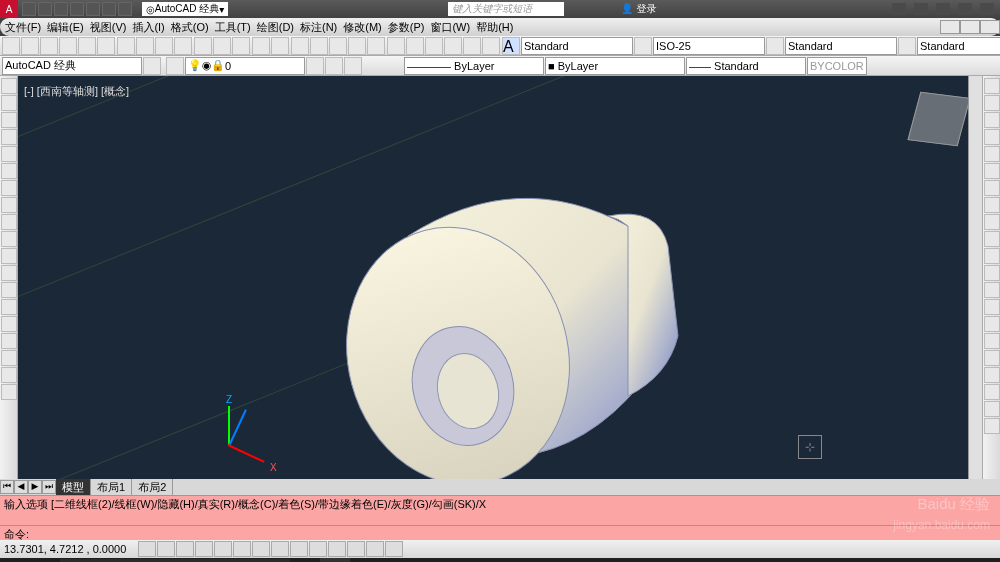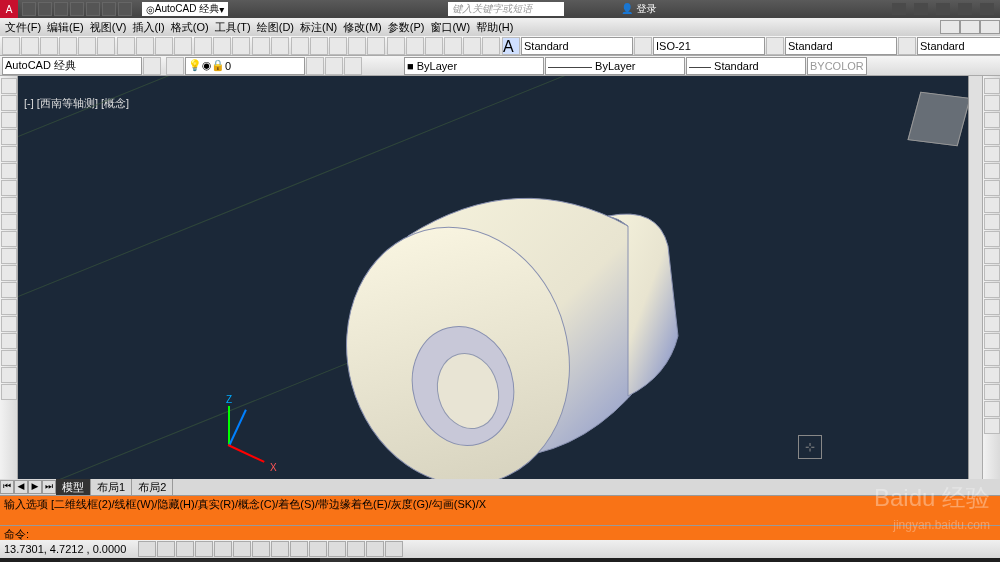--- a/index.html
+++ b/index.html
@@ -8,38 +8,38 @@
 .titlebar { height: 18px; background: linear-gradient(#5a5a5a,#424242); display: flex; align-items: center; }
 .titlebar .logo { width: 18px; height: 18px; background: #c8102e; color: #fff; font-size: 10px; display: flex; align-items: center; justify-content: center; }
 .qat { display: flex; gap: 2px; padding: 0 4px; }
 .qat div { width: 14px; height: 14px; background: #555; border: 1px solid #666; }
 .workspace-sel { background: #fff; font-size: 10px; padding: 0 4px; margin-left: 6px; display: flex; align-items: center; }
 .search-box { background: #fff; font-size: 10px; padding: 0 4px; width: 116px; margin-left: 220px; color: #999; font-style: italic; }
 .login { color: #fff; font-size: 10px; margin-left: 57px; }
 .titlebar-right { margin-left: auto; display: flex; gap: 8px; padding-right: 6px; }
 .titlebar-right div { width: 14px; height: 12px; background: #4a4a4a; }
 
-.menubar { height: 18px; background: linear-gradient(#f0f0f0,#d0d0d0); display: flex; align-items: center; font-size: 11px; padding-left: 2px; }
+.menubar { height: 18px; background: linear-gradient(#f0f0f0,#d0d0d0); display: flex; align-items: center; font-size: 11px; padding-left: 2px; border-radius: 9px; }
 .menubar span { padding: 0 3px; }
 .winbtns { margin-left: auto; display: flex; }
 .winbtns div { width: 20px; height: 14px; border: 1px solid #999; background: #e8e8e8; }
 
 .toolbar { height: 20px; background: linear-gradient(#f5f5f5,#dcdcdc); border-bottom: 1px solid #aaa; display: flex; align-items: center; padding: 0 2px; gap: 1px; }
 .tbtn { width: 18px; height: 18px; background: #e8e8e8; border: 1px solid #bbb; flex-shrink: 0; }
 .tsep { width: 3px; }
 .tcombo { height: 18px; background: #fff; border: 1px solid #999; font-size: 11px; padding: 0 2px; display: flex; align-items: center; flex-shrink: 0; white-space: nowrap; }
 .tcombo.lg { width: 112px; }
 
 .main { display: flex; height: 403px; }
 .vtoolbar { width: 18px; background: linear-gradient(90deg,#f2f2f2,#dadada); border-right: 1px solid #aaa; display: flex; flex-direction: column; gap: 1px; padding-top: 2px; }
 .vtoolbar .vb { width: 16px; height: 16px; background: #e8e8e8; border: 1px solid #bbb; margin-left: 1px; }
 .vtoolbar.right { border-left: 1px solid #aaa; border-right: none; }
 
 .viewport { flex: 1; background: #1b2838; position: relative; overflow: hidden; }
-.view-label { position: absolute; top: 20px; left: 6px; color: #ddd; font-size: 11px; }
+.view-label { position: absolute; top: 8px; left: 6px; color: #ddd; font-size: 11px; }
 .grid-line { position: absolute; background: rgba(60,90,60,0.6); height: 1px; transform-origin: left center; }
 
 .cylinder { position: absolute; left: 310px; top: 100px; width: 360px; }
 .cyl-svg { width: 380px; height: 350px; }
 
 .ucs { position: absolute; left: 210px; top: 370px; }
 .ucs-y { position: absolute; width: 2px; height: 40px; background: #00ff00; bottom: 0; }
 .ucs-x { position: absolute; width: 40px; height: 2px; background: #ff0000; bottom: 0; transform: rotate(25deg); transform-origin: left; }
 .ucs-z { position: absolute; width: 2px; height: 40px; background: #0080ff; bottom: 0; transform: rotate(25deg); transform-origin: bottom; }
 .ucs-label { position: absolute; color: #ccc; font-size: 10px; }
@@ -47,32 +47,32 @@
 .viewcube { position: absolute; right: 18px; top: 18px; width: 50px; height: 50px; background: rgba(180,180,180,0.5); border: 1px solid #999; transform: rotate(15deg) skewY(-8deg); }
 .nav-marker { position: absolute; right: 160px; bottom: 20px; width: 24px; height: 24px; border: 1px solid #888; display: flex; align-items: center; justify-content: center; color: #888; font-size: 12px; }
 
 .scrollbar-v { position: absolute; right: 0; top: 0; width: 14px; height: 100%; background: #e0e0e0; border-left: 1px solid #999; }
 .scrollbar-h-area { height: 16px; background: #d8d8d8; display: flex; align-items: center; font-size: 11px; }
 .tab { padding: 0 6px; border-right: 1px solid #999; height: 16px; display: flex; align-items: center; }
 .tab.active { background: #333; color: #fff; }
 .scroll-btns { display: flex; }
 .scroll-btns div { width: 14px; height: 14px; background: #ddd; border: 1px solid #999; font-size: 9px; text-align: center; }
 
-.cmdline { background: #f97316; font-size: 11px; padding: 1px 4px; height: 30px; line-height: 14px; border-top: 1px solid #999; }
+.cmdline { background: #fca5a5; font-size: 11px; padding: 1px 4px; height: 30px; line-height: 14px; border-top: 1px solid #999; }
 .statusbar { height: 18px; background: linear-gradient(#f0f0f0,#d8d8d8); display: flex; align-items: center; font-size: 11px; padding: 0 4px; gap: 1px; }
 .statusbar .sbtn { width: 18px; height: 16px; background: #ddd; border: 1px solid #aaa; }
 
 .taskbar { height: 30px; background: #1f1f1f; display: flex; align-items: center; color: #fff; font-size: 11px; }
 .tkbtn { width: 30px; height: 30px; display: flex; align-items: center; justify-content: center; }
 .start { font-size: 14px; }
 .task-search { background: #2b2b2b; height: 28px; width: 230px; padding: 0 8px; color: #aaa; display: flex; align-items: center; }
 .taskbar-right { margin-left: auto; display: flex; align-items: center; gap: 8px; padding-right: 8px; font-size: 10px; }
 .clock { text-align: center; line-height: 12px; }
 
-.watermark { position: absolute; right: 10px; bottom: 48px; color: rgba(255,255,255,0.35); font-size: 24px; pointer-events: none; }
+.watermark { position: absolute; right: 10px; bottom: 48px; color: rgba(255,255,255,0.35); font-size: 15px; pointer-events: none; }
 .watermark2 { position: absolute; right: 10px; bottom: 30px; color: rgba(255,255,255,0.3); font-size: 12px; pointer-events: none; }
 </style>
 </head>
 <body>
 
 <div class="titlebar">
   <div class="logo">A</div>
   <div class="qat">
     <div></div>
     <div></div>
@@ -146,21 +146,21 @@
   <div class="tbtn"></div>
   <div class="tbtn"></div>
   <div class="tbtn"></div>
   <div class="tsep"></div>
   <div class="tbtn" style="background:#d0e0ff;">A</div>
   <div class="tcombo lg">
       <span>Standard</span>
     </div>
   <div class="tbtn"></div>
   <div class="tcombo lg">
-      <span>ISO-21</span>
+      <span>ISO-25</span>
     </div>
   <div class="tbtn"></div>
   <div class="tcombo lg">
       <span>Standard</span>
     </div>
   <div class="tbtn"></div>
   <div class="tcombo lg">
       <span>Standard</span>
     </div>
 </div>
@@ -171,24 +171,24 @@
     </div>
   <div class="tbtn"></div>
   <div class="tsep"></div>
   <div class="tbtn"></div>
   <div class="tcombo" style="width:120px">💡◉🔒 <span>0</span></div>
   <div class="tbtn"></div>
   <div class="tbtn"></div>
   <div class="tbtn"></div>
   <div class="tsep" style="width:40px"></div>
   <div class="tcombo" style="width:140px">
+      <span>———— ByLayer</span>
+    </div>
+  <div class="tcombo" style="width:140px">
       <span>■ ByLayer</span>
-    </div>
-  <div class="tcombo" style="width:140px">
-      <span>———— ByLayer</span>
     </div>
   <div class="tcombo" style="width:120px">
       <span>—— Standard</span>
     </div>
   <div class="tcombo" style="width:60px;color:#999">
       <span>BYCOLOR</span>
     </div>
 </div>
 
 <div class="main">

